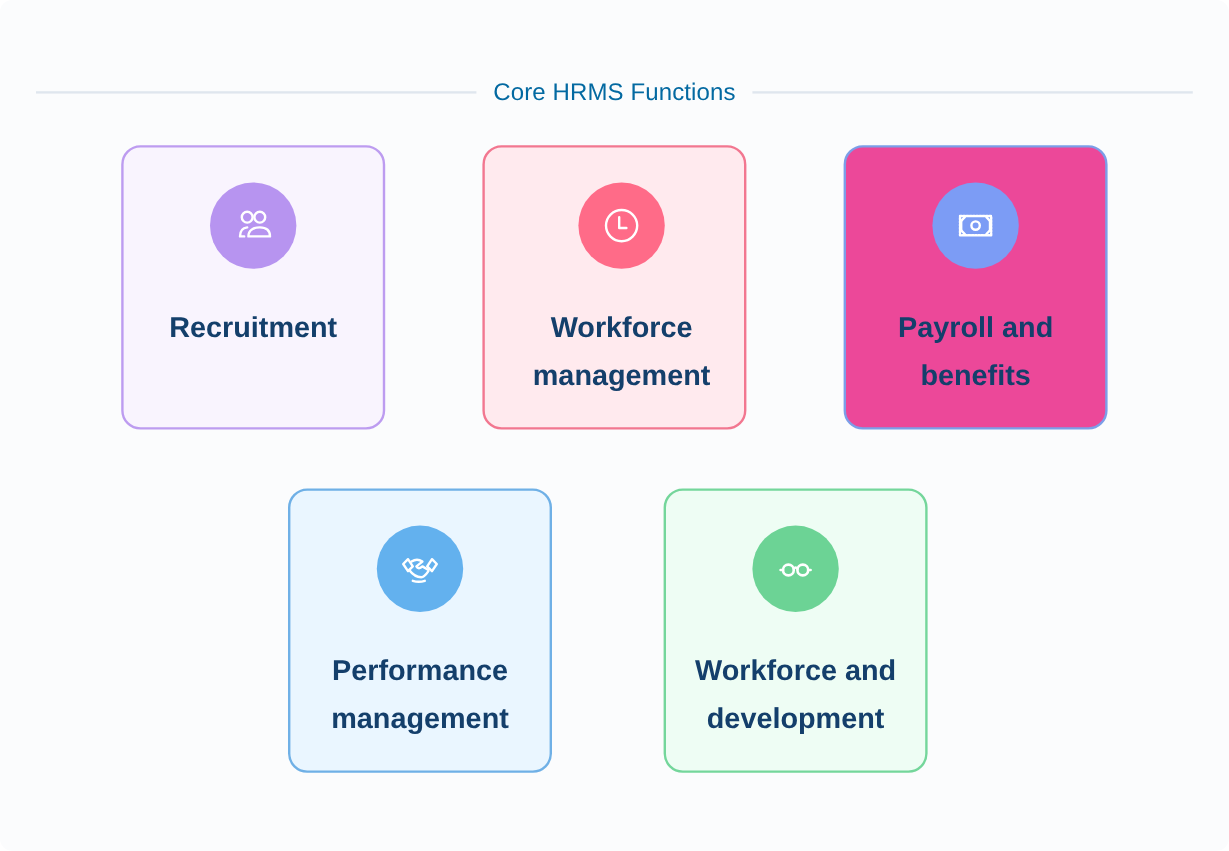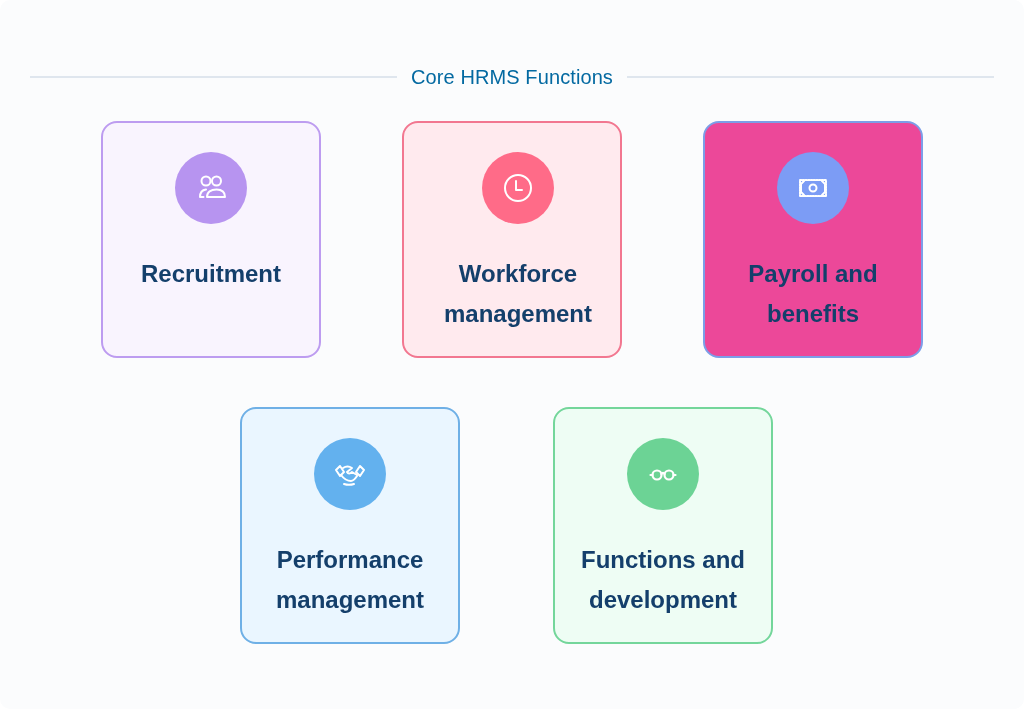--- a/index.html
+++ b/index.html
@@ -112,18 +112,18 @@
     <div class="icon-circle" style="background:#6cd395;">
       <svg viewBox="0 0 40 40" fill="none" stroke="#ffffff" stroke-width="2.2" stroke-linecap="round" stroke-linejoin="round">
         <circle cx="14" cy="21" r="4.5"></circle>
         <circle cx="26" cy="21" r="4.5"></circle>
         <path d="M18.5 20 C19.5 18.5 20.5 18.5 21.5 20"></path>
         <path d="M9.5 21 H7.5"></path>
         <path d="M30.5 21 H32.5"></path>
       </svg>
     </div>
     <div class="card-label">
-      <div>Functions and</div>
+      <div>Workforce and</div>
       <div>development</div>
     </div>
   </div>
 
 </div>
 
 </body></html>

